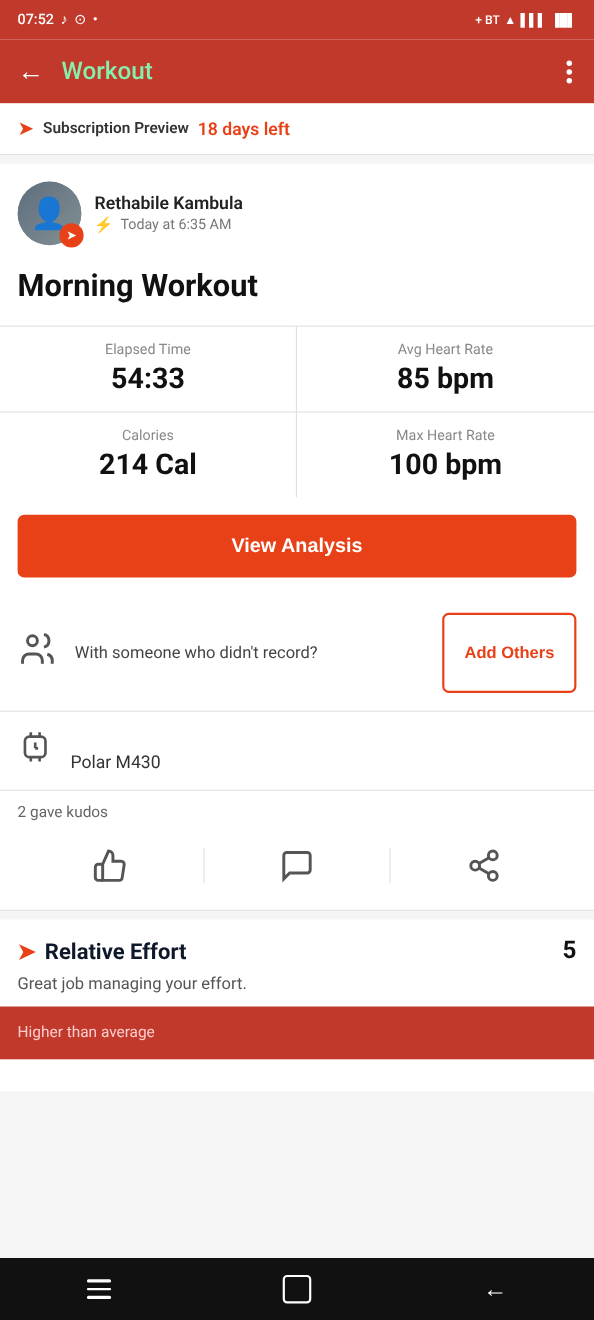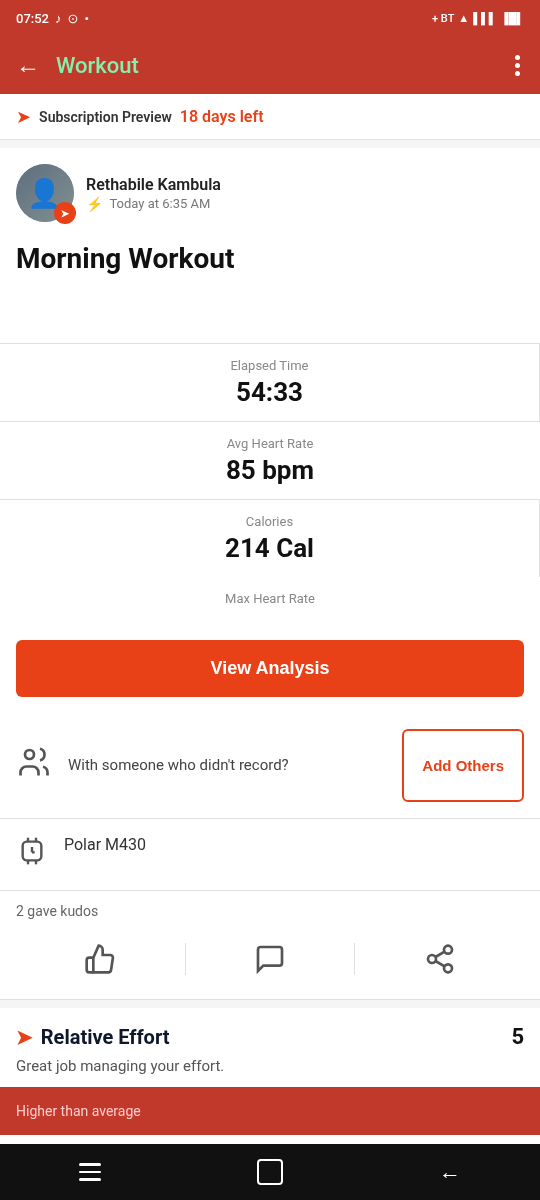--- a/index.html
+++ b/index.html
@@ -161,23 +161,22 @@
     .workout-title {
       padding: 4px 16px 20px;
       font-size: 28px;
       font-weight: 700;
       color: #111;
     }
 
     
     .stats-grid {
       display: grid;
-      grid-template-columns: 1fr;
+      grid-template-columns: 1fr 1fr;
       border-top: 1px solid #e0e0e0;
-      margin-top: 48px;
     }
     .stat-cell {
       padding: 14px 20px;
       display: flex;
       flex-direction: column;
       align-items: center;
     }
     .stat-cell:nth-child(1), .stat-cell:nth-child(3) {
       border-right: 1px solid #e0e0e0;
     }
@@ -237,21 +236,21 @@
       font-size: 15px;
       font-weight: 600;
       cursor: pointer;
       white-space: nowrap;
     }
 
     
     .device-section {
       padding: 16px;
       display: flex;
-      align-items: flex-start;
+      align-items: flex-end;
       gap: 16px;
       border-bottom: 1px solid #e0e0e0;
     }
     .device-icon {
       font-size: 28px;
       color: #555;
     }
     .device-name {
       font-size: 16px;
       color: #333;
@@ -454,20 +453,21 @@
     <div class="stat-cell">
       <div class="stat-label">Avg Heart Rate</div>
       <div class="stat-value">85 bpm</div>
     </div>
     <div class="stat-cell">
       <div class="stat-label">Calories</div>
       <div class="stat-value">214 Cal</div>
     </div>
     <div class="stat-cell">
       <div class="stat-label">Max Heart Rate</div>
+      <div class="stat-value">100 bpm</div>
     </div>
   </div>
 
   
   <button class="view-analysis-btn">View Analysis</button>
 
   
   <div class="add-others-section">
     <div class="add-others-icon">
       <svg width="36" height="36" viewBox="0 0 24 24" fill="none" stroke="#555" stroke-width="1.8">

